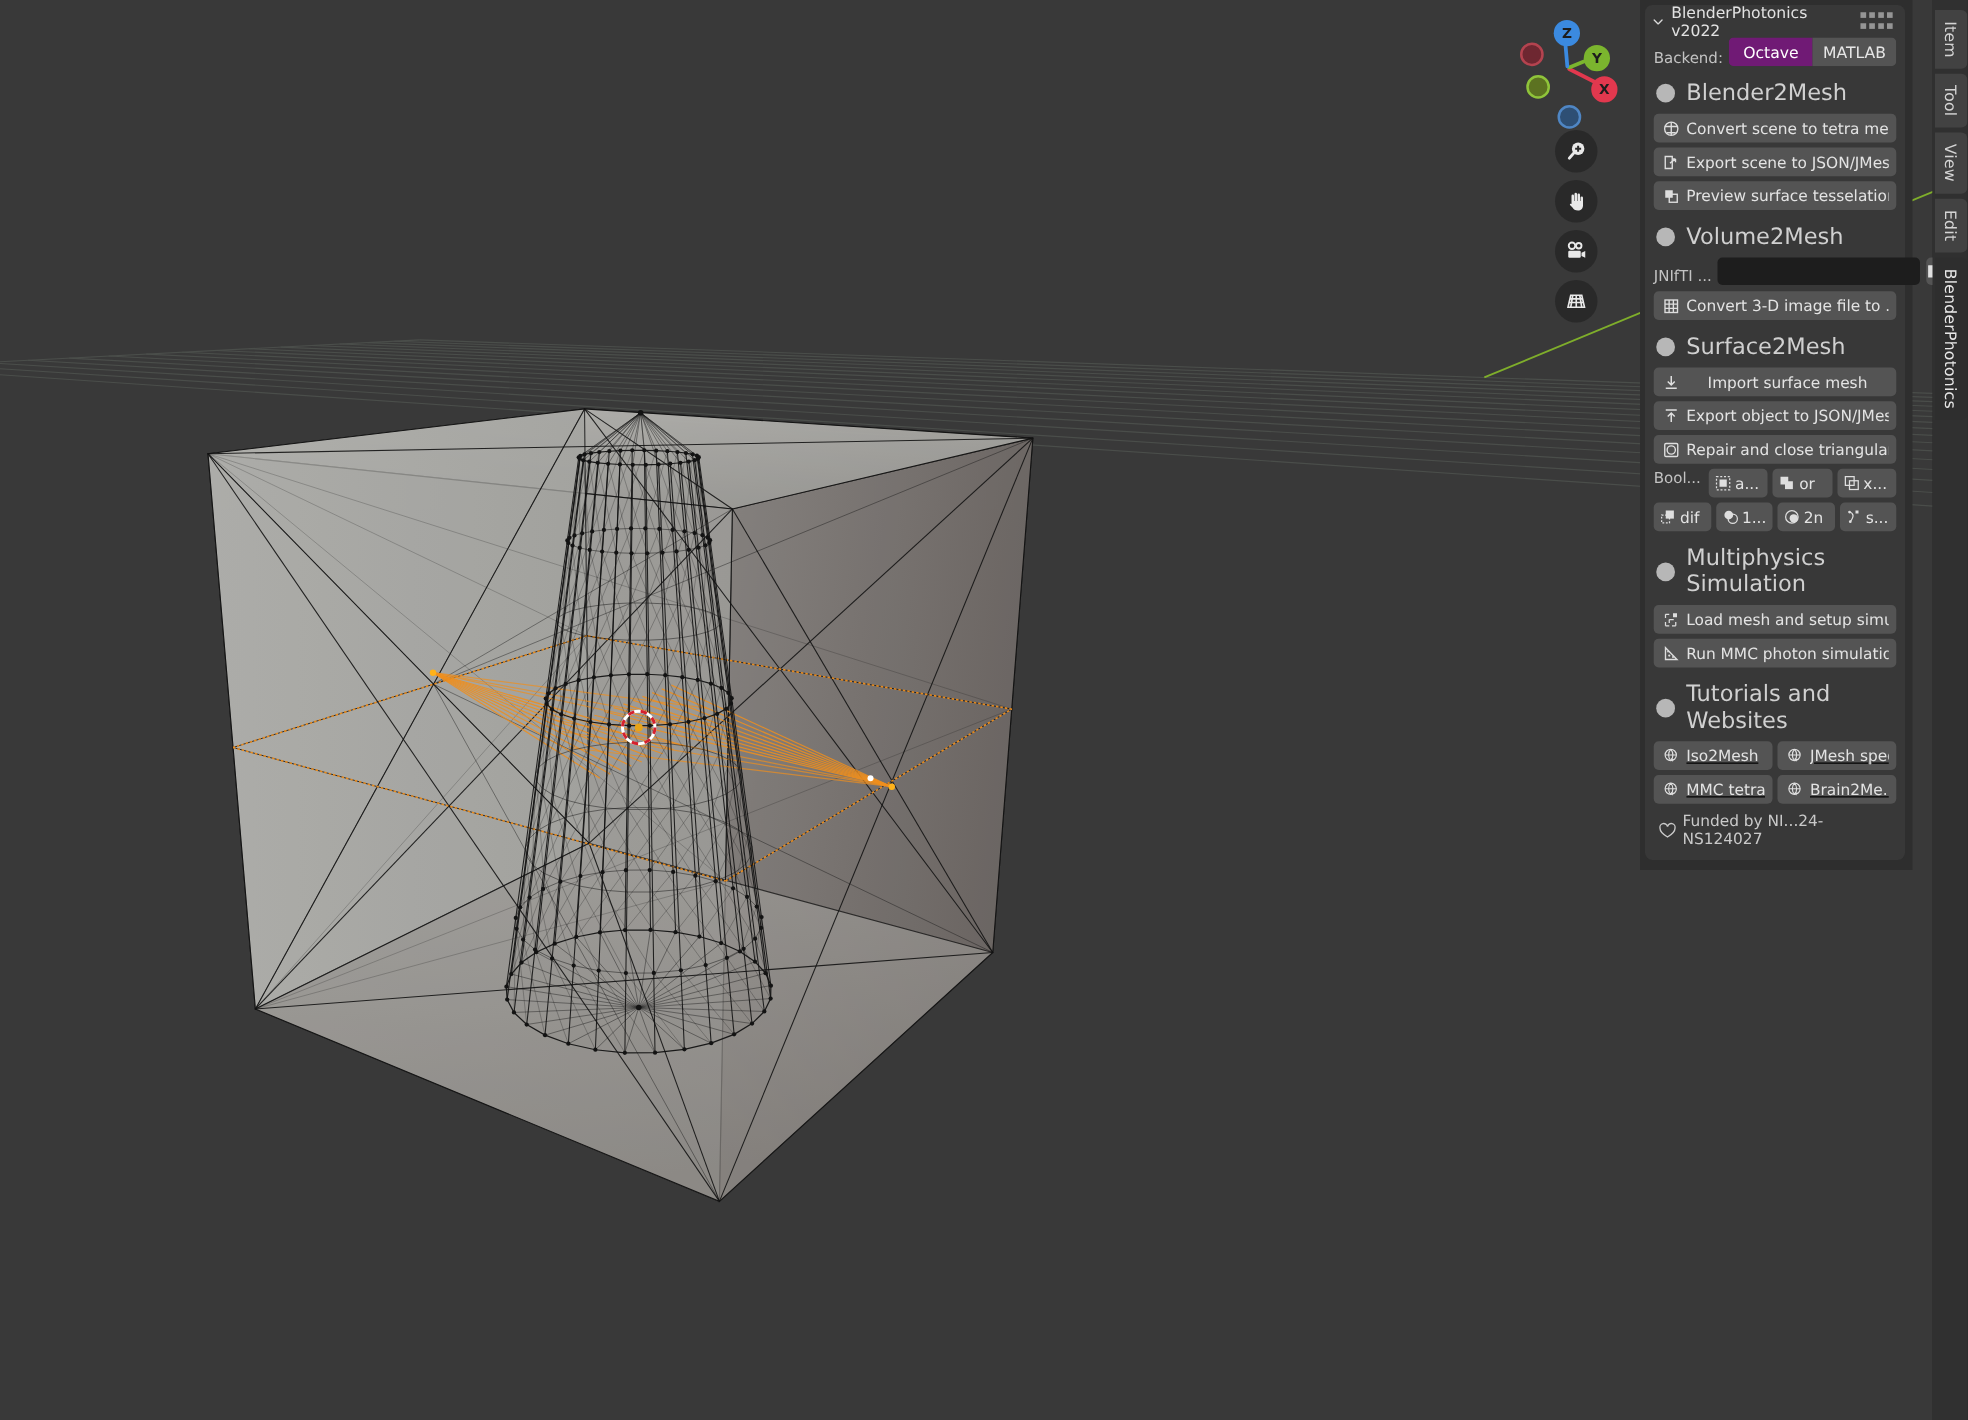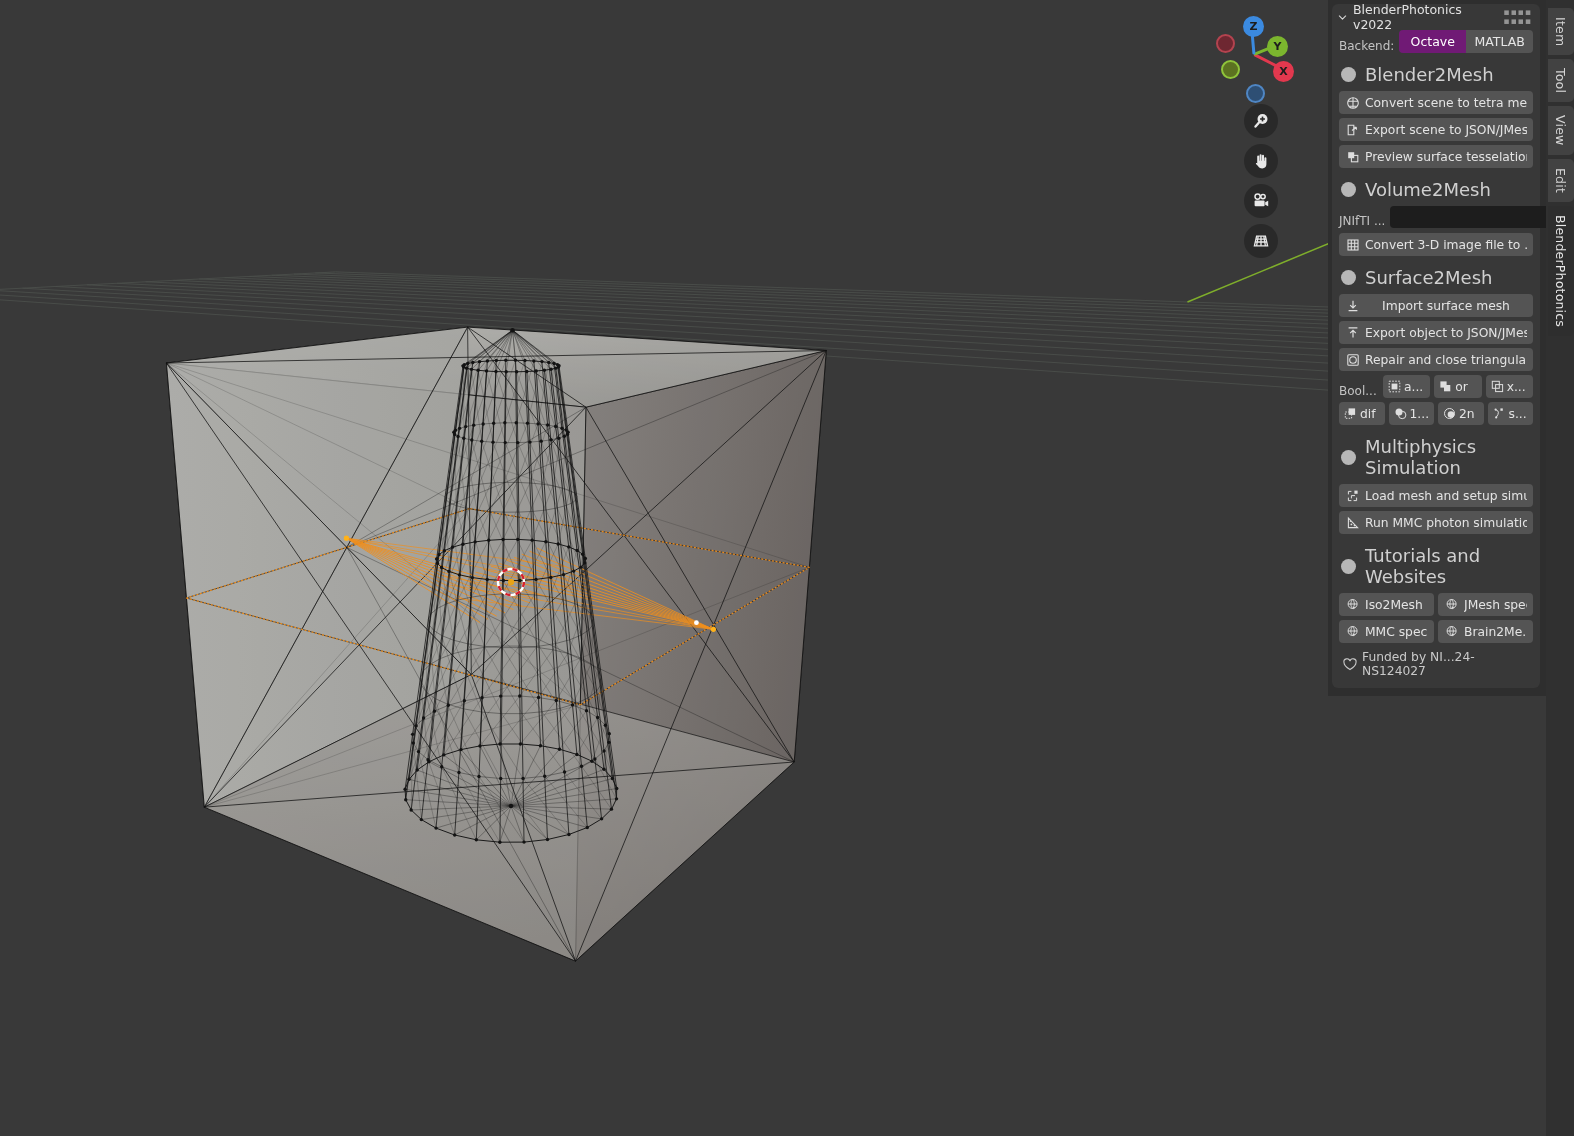--- a/index.html
+++ b/index.html
@@ -41,21 +41,21 @@
     border-radius: 0 5px 5px 0;
     writing-mode: vertical-rl; text-orientation: mixed;
     font-size: 12.5px; letter-spacing: .2px;
     padding: 9px 6px 9px 5px; margin-bottom: 4px;
     white-space: nowrap;
   }
   .vtab.active { background: #2e2e2e; color: #e8e8e8; }
 
   
   #npanel {
-    position: absolute; right: 28px; top: 0; width: 218px;
+    position: absolute; right: 44px; top: 0; width: 218px;
     background: #2e2e2e;
     padding: 0 0 2px 0;
   }
   .panel-card {
     margin: 4px 6px 6px 4px;
     background: #383838;
     border-radius: 6px;
     padding: 0 0 10px 0;
   }
   .panel-head {
@@ -90,23 +90,23 @@
   .btn .tx { overflow: hidden; text-overflow: clip; }
 
   .field {
     flex: 1; height: 22px; background: #1d1d1d; border-radius: 4px;
   }
   .folder-btn {
     width: 26px; height: 22px; background: #545454; border-radius: 4px;
     display: flex; align-items: center; justify-content: center;
   }
 
-  .grid2 { display: flex; gap: 4px; margin-bottom: 4px; }
+  .grid2 { display: flex; gap: 4px; margin-bottom: 4px; text-decoration: underline; }
   .grid2 > .btn { flex: 1; margin-bottom: 0; }
-  .bool-row { display: flex; gap: 4px; align-items: flex-end; margin-bottom: 4px; }
+  .bool-row { display: flex; gap: 4px; align-items: flex-start; margin-bottom: 4px; }
   .bool-row .lbl { width: 40px; overflow:hidden; }
   .bool-row .btn { flex: 1; margin-bottom: 0; padding: 3px 4px; gap: 2px; }
 
   .funded { display: flex; align-items: center; gap: 4px; color: #c9c9c9;
             font-size: 12.3px; margin: 7px 0 0 3px; }
   svg.icn { display: block; }
 </style>
 </head>
 <body>
 
@@ -819,21 +819,21 @@
 
         <div class="grid2">
           <div class="btn">
             <span class="ic">
               <svg class="icn" width="14" height="14" viewBox="0 0 14 14" fill="none" stroke="#dedede" stroke-width=".95">
                 <circle cx="6.6" cy="6" r="4.5"></circle>
                   <path d="M2.1 6h9M6.6 1.5c2.3 2.4 2.3 6.6 0 9M6.6 1.5c-2.3 2.4-2.3 6.6 0 9"></path>
                 <path d="M6.6 8.4l3 1.2-1.3.5-.4 1.4z" fill="#dedede" stroke="none"></path>
               </svg>
             </span>
-            <span class="tx">MMC spec</span>
+            <span class="tx">MMC tetra</span>
           </div>
           <div class="btn">
             <span class="ic">
               <svg class="icn" width="14" height="14" viewBox="0 0 14 14" fill="none" stroke="#dedede" stroke-width=".95">
                 <circle cx="6.6" cy="6" r="4.5"></circle>
                   <path d="M2.1 6h9M6.6 1.5c2.3 2.4 2.3 6.6 0 9M6.6 1.5c-2.3 2.4-2.3 6.6 0 9"></path>
                 <path d="M6.6 8.4l3 1.2-1.3.5-.4 1.4z" fill="#dedede" stroke="none"></path>
               </svg>
             </span>
             <span class="tx">Brain2Me...</span>

